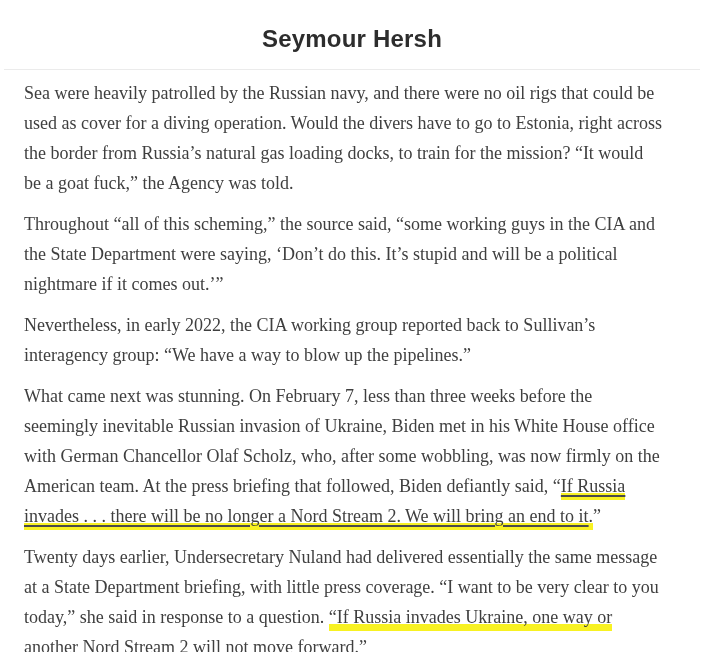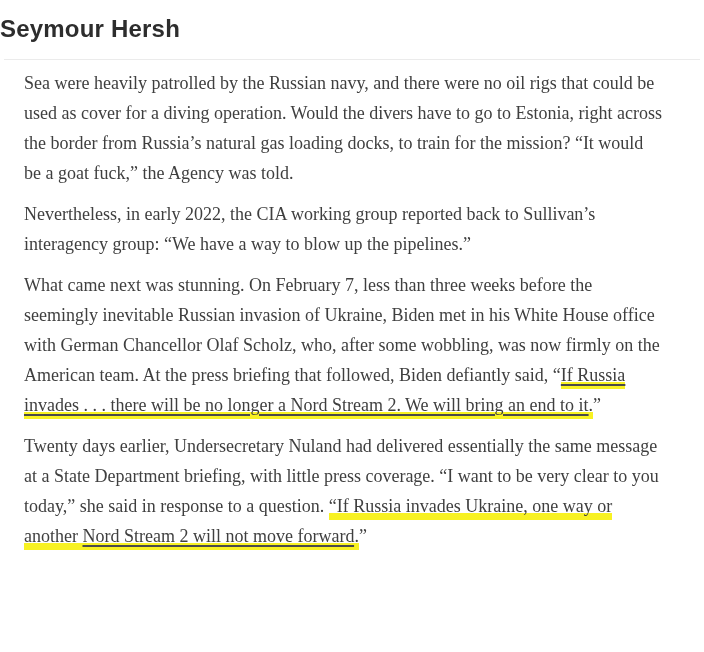--- a/index.html
+++ b/index.html
@@ -7,21 +7,22 @@
     padding: 0;
     background: #ffffff;
   }
   body {
     width: 704px;
     height: 652px;
     overflow: hidden;
     font-family: "Liberation Serif", serif;
   }
   .page-header {
-    padding-top: 15px;
+    padding-top: 25px;
+    text-align: center;
   }
   .page-title {
     font-family: "Liberation Sans", sans-serif;
     font-weight: 700;
     font-size: 24px;
     line-height: 28px;
     color: #2d2d2d;
     letter-spacing: 0.2px;
   }
   .divider {
@@ -65,16 +66,17 @@
 <body>
 
 <header class="page-header">
   <div class="page-title">Seymour Hersh</div>
 </header>
 
 <hr class="divider">
 
 <main class="article-body">
     <p><span class="normal">Sea were heavily patrolled by the Russian navy, and there were no oil rigs that could be used as cover for a diving operation. Would the divers have to go to Estonia, right across the border from Russia’s natural gas loading docks, to train for the mission? “It would be a goat fuck,” the Agency was told.</span></p>
+    <p><span class="normal">Throughout “all of this scheming,” the source said, “some working guys in the CIA and the State Department were saying, ‘Don’t do this. It’s stupid and will be a political nightmare if it comes out.’”</span></p>
     <p><span class="normal">Nevertheless, in early 2022, the CIA working group reported back to Sullivan’s interagency group: “We have a way to blow up the pipelines.”</span></p>
     <p><span class="normal">What came next was stunning. On February 7, less than three weeks before the seemingly inevitable Russian invasion of Ukraine, Biden met in his White House office with German Chancellor Olaf Scholz, who, after some wobbling, was now firmly on the American team. At the press briefing that followed, Biden defiantly said, “</span><span class="link-highlight">If Russia invades . . . there will be no longer a Nord Stream 2. We will bring an end to it</span><span class="highlight">.</span><span class="normal">”</span></p>
     <p><span class="normal">Twenty days earlier, Undersecretary Nuland had delivered essentially the same message at a State Department briefing, with little press coverage. “I want to be very clear to you today,” she said in response to a question. </span><span class="highlight">“If Russia invades Ukraine, one way or another </span><span class="link-highlight">Nord Stream 2 will not move forward</span><span class="highlight">.</span><span class="normal">”</span></p>
   </main>
 
 </body></html>

